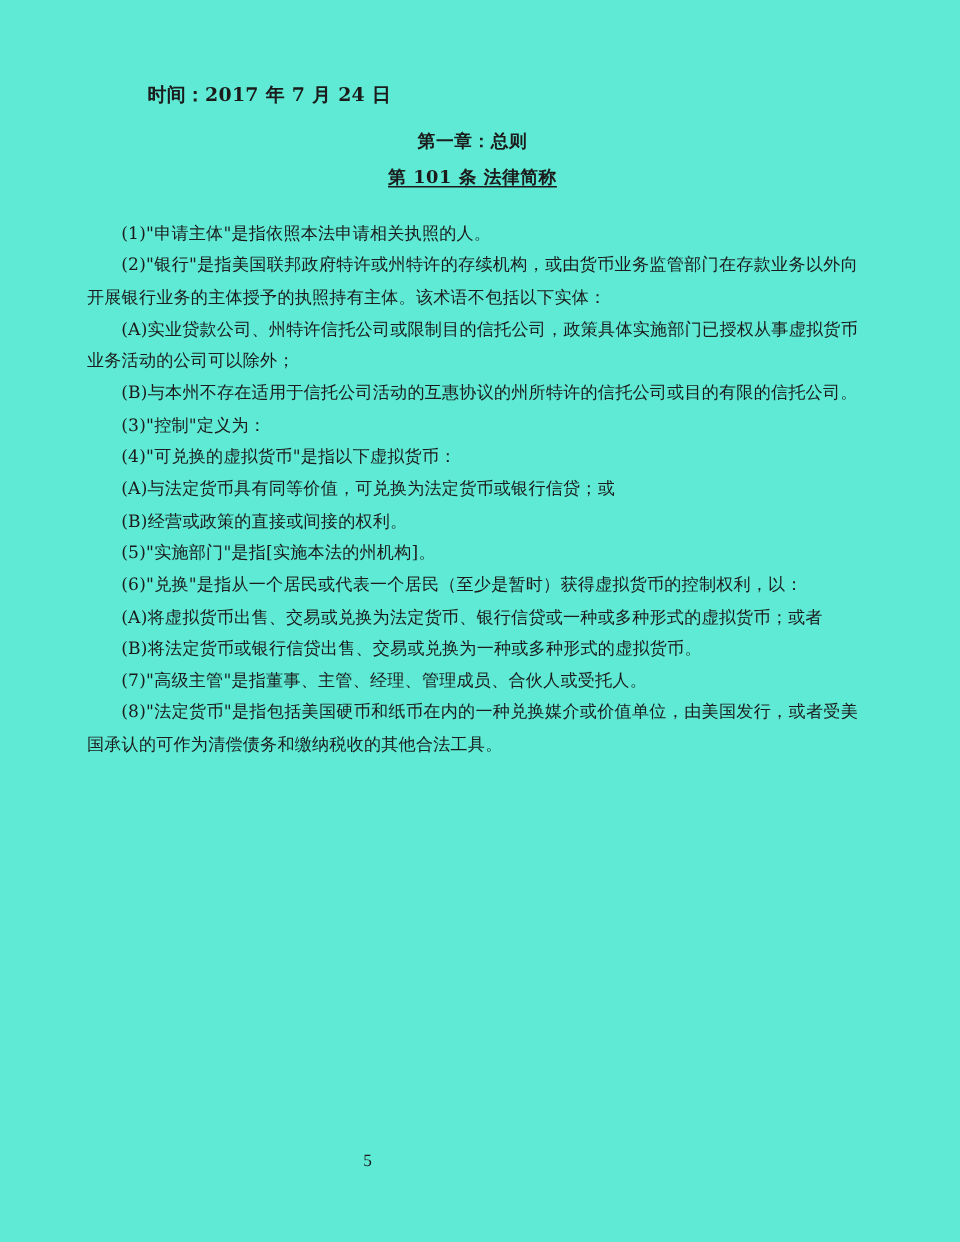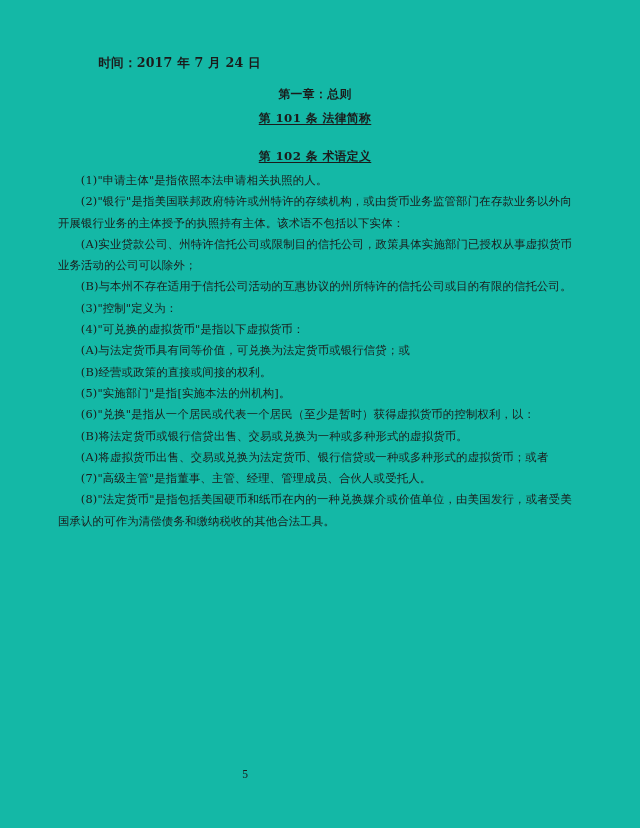--- a/index.html
+++ b/index.html
@@ -17,21 +17,21 @@
     color: #1b1b1b;
     -webkit-font-smoothing: antialiased;
   }
 
   .page {
     position: absolute;
     left: 0;
     top: 0;
     width: 640px;
     height: 828px;
-    background: #14b8a6;
+    background: #5eead4;
   }
 
   .content {
     position: absolute;
     left: 58px;
     top: 52px;
     width: 514px;
   }
 
   
@@ -107,37 +107,34 @@
 
     <div class="chapter-heading">第一章：总则</div>
 
     <div class="section-heading">
       <span class="ul">第 101 条  法律简称</span>
     </div>
 
 
     <div class="gap-md"></div>
 
-    <div class="section-heading">
-      <span class="ul">第 102 条  术语定义</span>
-    </div>
 
 
     <div class="para indent">(1)"申请主体"是指依照本法申请相关执照的人。</div>
     <div class="para indent">(2)"银行"是指美国联邦政府特许或州特许的存续机构，或由货币业务监管部门在存款业务以外向开展银行业务的主体授予的执照持有主体。该术语不包括以下实体：</div>
     <div class="para indent">(A)实业贷款公司、州特许信托公司或限制目的信托公司，政策具体实施部门已授权从事虚拟货币业务活动的公司可以除外；</div>
     <div class="para indent">(B)与本州不存在适用于信托公司活动的互惠协议的州所特许的信托公司或目的有限的信托公司。</div>
     <div class="para indent">(3)"控制"定义为：</div>
     <div class="para indent">(4)"可兑换的虚拟货币"是指以下虚拟货币：</div>
     <div class="para indent">(A)与法定货币具有同等价值，可兑换为法定货币或银行信贷；或</div>
     <div class="para indent">(B)经营或政策的直接或间接的权利。</div>
     <div class="para indent">(5)"实施部门"是指[实施本法的州机构]。</div>
     <div class="para indent">(6)"兑换"是指从一个居民或代表一个居民（至少是暂时）获得虚拟货币的控制权利，以：</div>
+    <div class="para indent">(A)将虚拟货币出售、交易或兑换为法定货币、银行信贷或一种或多种形式的虚拟货币；或者</div>
     <div class="para indent">(B)将法定货币或银行信贷出售、交易或兑换为一种或多种形式的虚拟货币。</div>
-    <div class="para indent">(A)将虚拟货币出售、交易或兑换为法定货币、银行信贷或一种或多种形式的虚拟货币；或者</div>
     <div class="para indent">(7)"高级主管"是指董事、主管、经理、管理成员、合伙人或受托人。</div>
     <div class="para indent">(8)"法定货币"是指包括美国硬币和纸币在内的一种兑换媒介或价值单位，由美国发行，或者受美国承认的可作为清偿债务和缴纳税收的其他合法工具。</div>
 
   </div>
 
   <div class="page-number">5</div>
 
 </div>
 
 </body></html>

